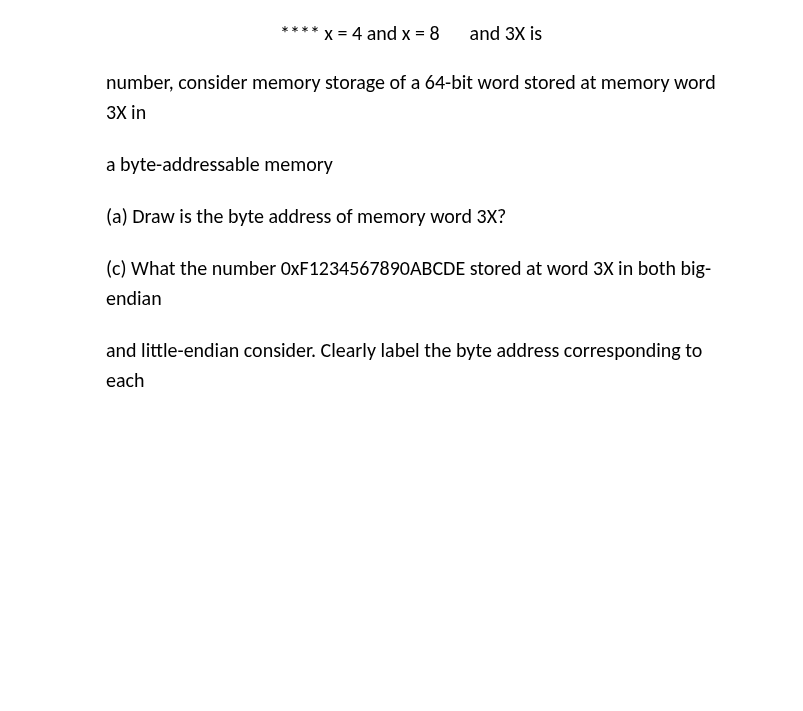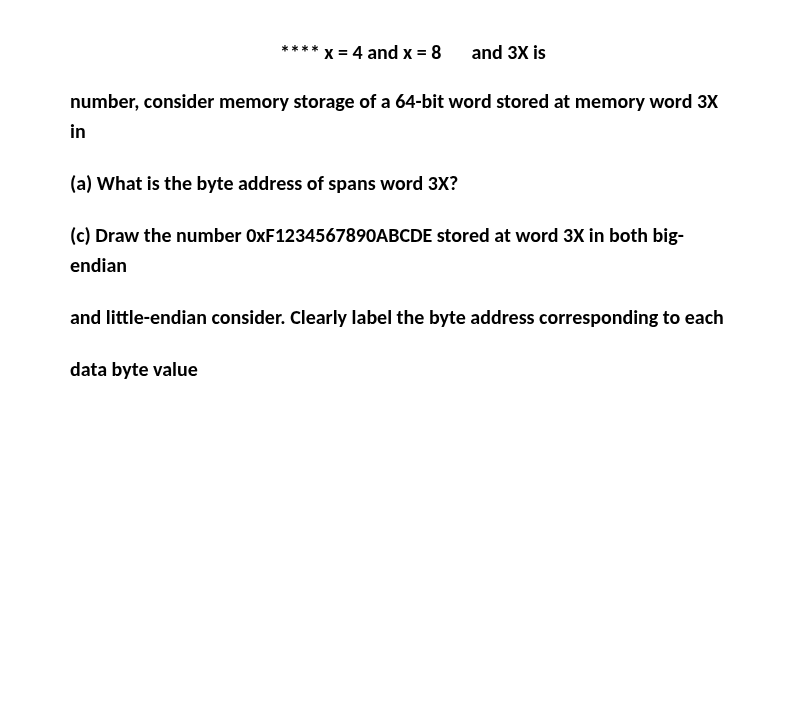--- a/index.html
+++ b/index.html
@@ -12,45 +12,45 @@
       font-family: Calibri, "Segoe UI", Arial, sans-serif;
       font-size: 20px;
       color: #000000;
       width: 803px;
       height: 711px;
       padding: 0;
     }
     .content {
       padding-left: 70px;
       padding-right: 70px;
-      padding-top: 40px;
-      font-weight: bold;
+      padding-top: 21px;
     }
     .line1 {
       margin-bottom: 8px;
     }
     .line1-indent {
       display: inline-block;
       padding-left: 210px;
     }
     .gap {
       display: inline-block;
       width: 30px;
     }
     .para {
       margin-top: 22px;
       line-height: 1.5;
+      margin-left: 36px;
     }
   </style>
 </head>
 <body>
 
 <div class="content">
   <div class="line1">
     <span class="line1-indent">**** x = 4 and x = 8</span><span class="gap"></span><span>and 3X is</span>
   </div>
 
   <div class="para">number, consider memory storage of a 64-bit word stored at memory word 3X in</div>
-  <div class="para">(a) What is the byte address of spans word 3X?</div>
-  <div class="para">(c) Draw the number 0xF1234567890ABCDE stored at word 3X in both big-endian</div>
+  <div class="para">a byte-addressable memory</div>
+  <div class="para">(a) Draw is the byte address of memory word 3X?</div>
+  <div class="para">(c) What the number 0xF1234567890ABCDE stored at word 3X in both big-endian</div>
   <div class="para">and little-endian consider. Clearly label the byte address corresponding to each</div>
-  <div class="para">data byte value</div>
 </div>
 
 </body></html>

